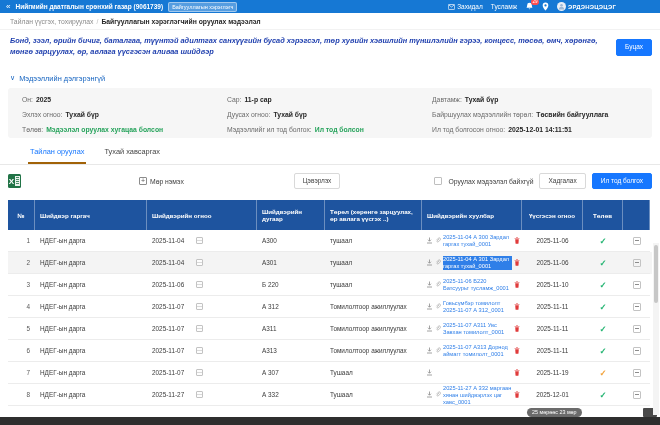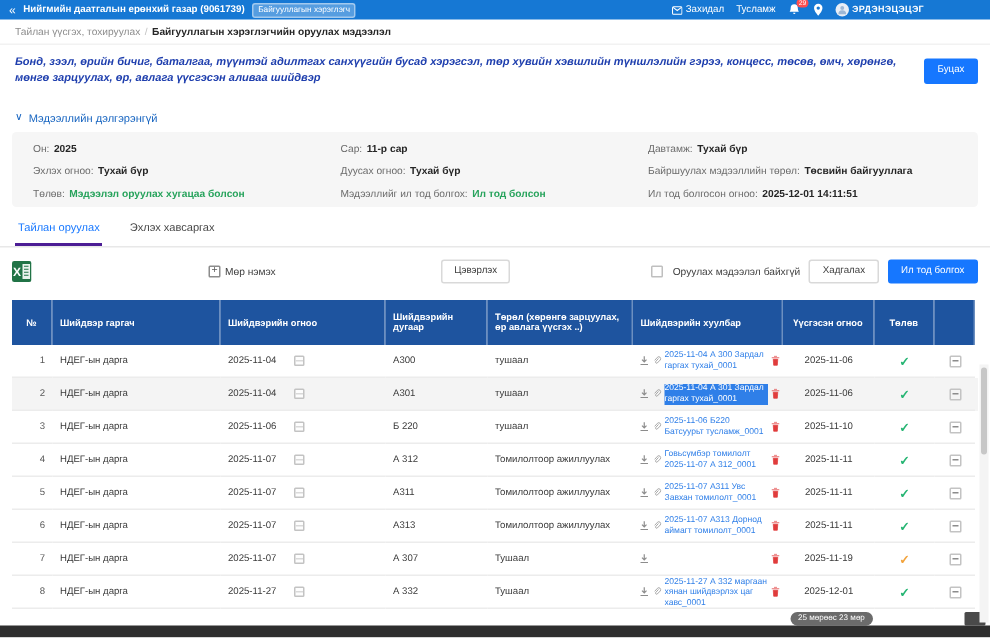--- a/index.html
+++ b/index.html
@@ -39,21 +39,21 @@
 
   
   .details { margin:0 8px; background:#f6f6f6; border-radius:3px; padding:8px 14px; display:grid; grid-template-columns:205px 205px auto; row-gap:8px; font-size:6.8px; height:50px; }
   .fld .lbl { color:#6b6b6b; }
   .fld .val { color:#262626; font-weight:bold; margin-left:3px; }
   .fld .val.green { color:#27a35c; }
 
   
   .tabs { display:flex; gap:16px; padding:9px 10px 0; border-bottom:1px solid #e8e8e8; }
   .tab { font-size:7.4px; color:#454545; padding:0 2px 6px; cursor:pointer; }
-  .tab.active { color:#1677ff; border-bottom:2px solid #4c1d95; }
+  .tab.active { color:#1677ff; border-bottom:2px solid #a16207;margin-left:18px; }
 
   
   .toolbar { display:flex; align-items:center; padding:8px 8px 7px; }
   .excel-ico { width:13px; height:14px; cursor:pointer; }
   .add-row { margin-left:118px; display:flex; align-items:center; gap:3px; font-size:6.8px; color:#404040; cursor:pointer; }
   .plus-box { width:8px; height:8px; border:1px solid #8c8c8c; border-radius:1px; font-size:7px; line-height:6px; text-align:center; color:#595959; }
   .clear-btn { margin-left:110px; }
   .tb-right-group { margin-left:auto; display:flex; align-items:center; gap:6px; }
   .checkbox { width:8px; height:8px; border:1px solid #bfbfbf; border-radius:1px; background:#fff; cursor:pointer; }
   .cb-label { font-size:6.8px; color:#404040; }
@@ -152,21 +152,21 @@
     <div class="fld"><span class="lbl">Эхлэх огноо:</span><span class="val">Тухай бүр</span></div>
     <div class="fld"><span class="lbl">Дуусах огноо:</span><span class="val">Тухай бүр</span></div>
     <div class="fld"><span class="lbl">Байршуулах мэдээллийн төрөл:</span><span class="val">Төсвийн байгууллага</span></div>
     <div class="fld"><span class="lbl">Төлөв:</span><span class="val green">Мэдээлэл оруулах хугацаа болсон</span></div>
     <div class="fld"><span class="lbl">Мэдээллийг ил тод болгох:</span><span class="val green">Ил тод болсон</span></div>
     <div class="fld"><span class="lbl">Ил тод болгосон огноо:</span><span class="val">2025-12-01 14:11:51</span></div>
   </div>
 
   <div class="tabs">
     <span class="tab active">Тайлан оруулах</span>
-    <span class="tab">Эхлэх хавсаргах</span>
+    <span class="tab">Тухай хавсаргах</span>
   </div>
 
   <div class="toolbar">
     <svg class="excel-ico" viewBox="0 0 13 14">
         <rect x="0" y="0" width="13" height="14" rx="1.5" fill="#217346"></rect>
         <rect x="7" y="2" width="5" height="10" fill="#e9f2ec"></rect>
         <path d="M8 3.5h3M8 5.5h3M8 7.5h3M8 9.5h3" stroke="#217346" stroke-width="0.8"></path>
         <text x="3.4" y="10" font-size="8" font-weight="bold" fill="#fff" text-anchor="middle" font-family="Liberation Sans, sans-serif">X</text>
       </svg>
     <span class="add-row">

